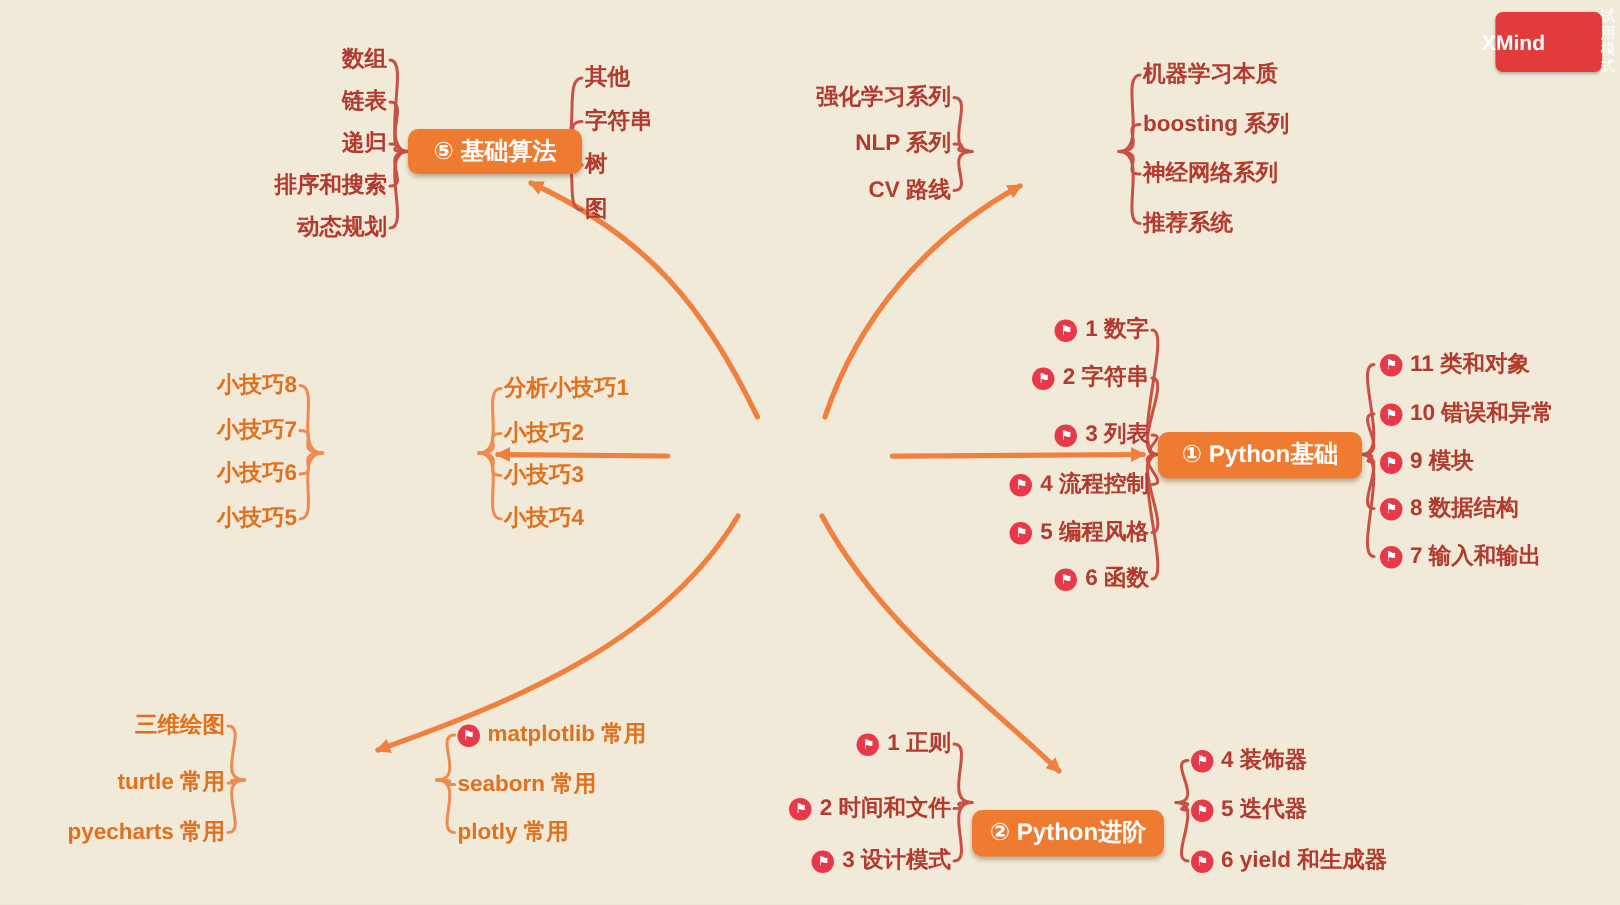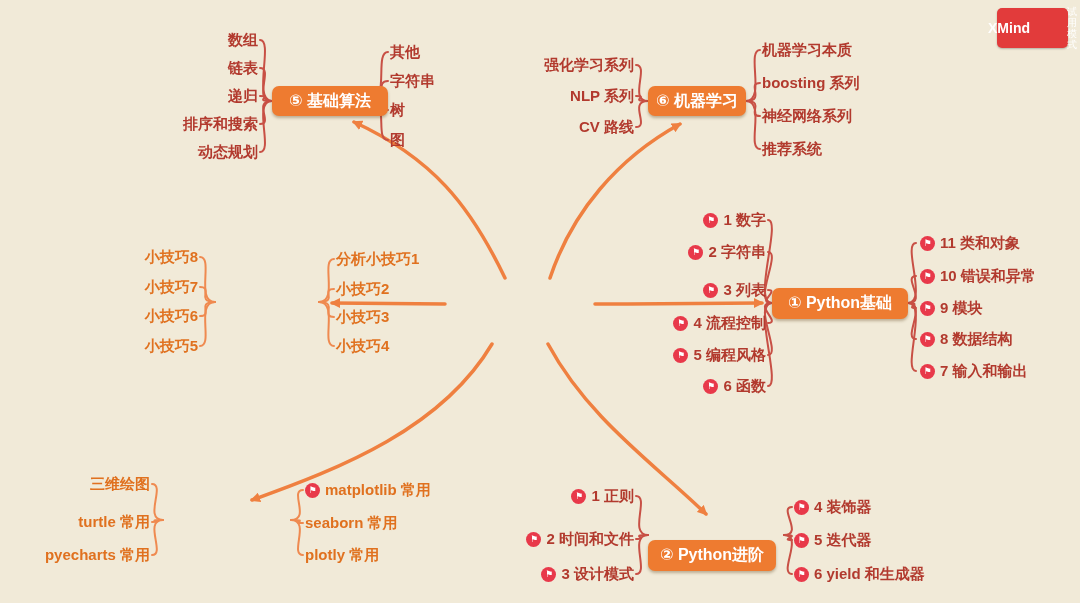--- a/index.html
+++ b/index.html
@@ -110,21 +110,20 @@
       <path d="M163 520 C143 520 166 522 152 522"></path>
       <path d="M163 520 C143 520 166 555 152 555"></path>
       <path d="M291 520 C311 520 289 490 303 490"></path>
       <path d="M291 520 C311 520 289 523 303 523"></path>
       <path d="M291 520 C311 520 289 555 303 555"></path>
     </g>
   </svg>
 
 
   <div class="topic" style="left:272px;top:86px;width:116px;height:30px">⑤ 基础算法</div>
-  <div class="topic" style="left:648px;top:86px;width:98px;height:30px">⑥ 机器学习</div>
   <div class="topic" style="left:772px;top:288px;width:136px;height:31px">① Python基础</div>
   <div class="topic" style="left:648px;top:540px;width:128px;height:31px">② Python进阶</div>
 
   <div class="child crimson" style="top:30px;right:822px">数组</div>
   <div class="child crimson" style="top:58px;right:822px">链表</div>
   <div class="child crimson" style="top:86px;right:822px">递归</div>
   <div class="child crimson" style="top:114px;right:822px">排序和搜索</div>
   <div class="child crimson" style="top:142px;right:822px">动态规划</div>
   <div class="child crimson" style="top:42px;left:390px">其他</div>
   <div class="child crimson" style="top:71px;left:390px">字符串</div>

